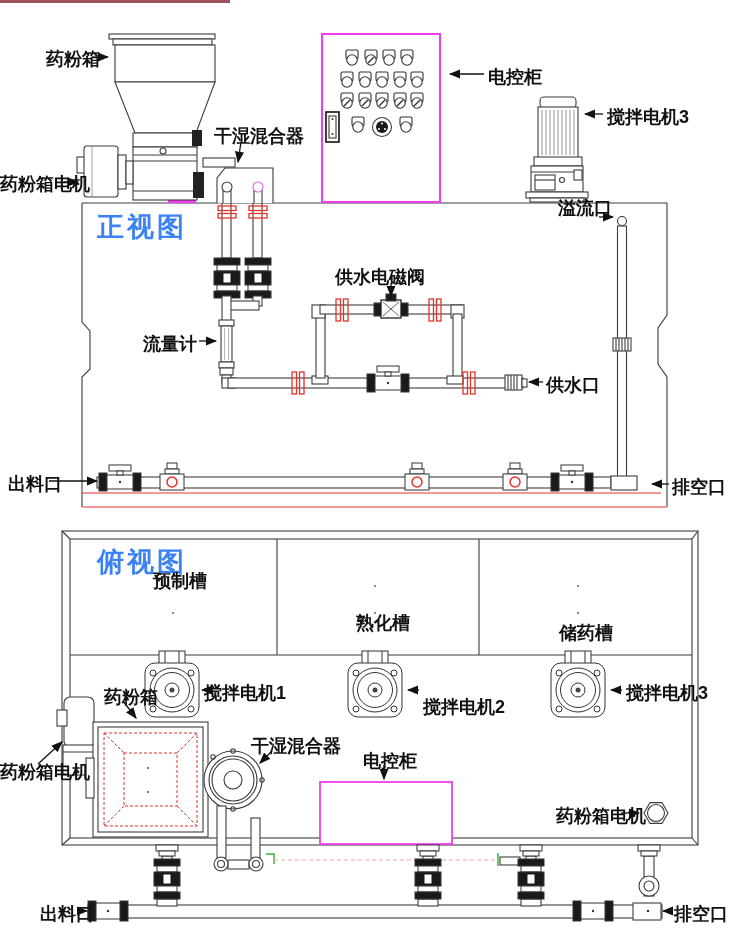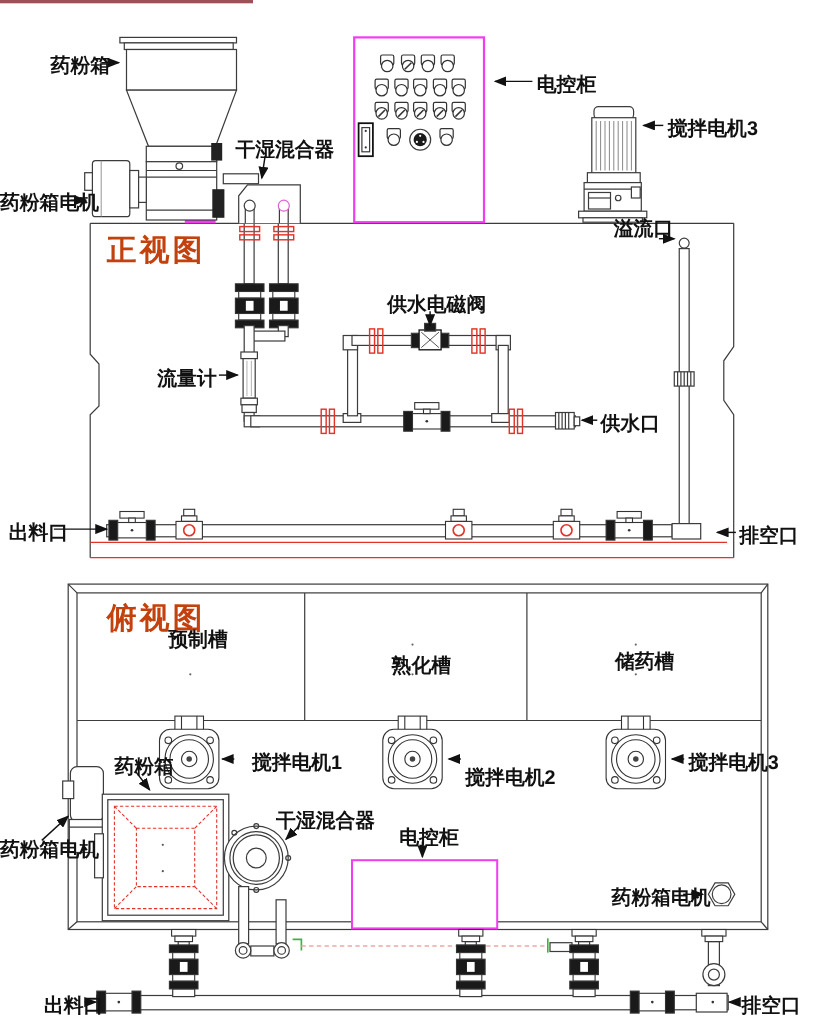--- a/index.html
+++ b/index.html
@@ -1,20 +1,20 @@
 <!DOCTYPE html>
 <html><head>
 <meta charset="utf-8">
 <style>
   html,body{margin:0;padding:0;background:#fff;}
   #stage{position:relative;width:744px;height:933px;background:#fff;overflow:hidden;
          font-family:"Liberation Sans","DejaVu Sans",sans-serif;}
   #linework{position:absolute;left:0;top:0;}
   .lbl{position:absolute;font-weight:bold;font-size:18px;line-height:1;color:#111;white-space:nowrap;}
-  .vtitle{position:absolute;font-weight:bold;font-size:27px;line-height:1;color:#c2410c;letter-spacing:3px;white-space:nowrap;}
+  .vtitle{position:absolute;font-weight:bold;font-size:27px;line-height:1;color:#3b82f6;letter-spacing:3px;white-space:nowrap;}
   #topbar{position:absolute;left:0;top:0;width:230px;height:3px;background:#9c5156;}
 </style>
 </head>
 <body>
 
 <div id="stage">
   <div id="topbar"></div>
 
   <svg id="linework" width="744" height="933" viewBox="0 0 744 933">
     <defs>
@@ -389,31 +389,31 @@
     </g>
   </svg>
 
   <div class="vtitle" style="left:97px;top:214px">正视图</div>
   <div class="lbl" style="left:46px;top:50px">药粉箱</div>
   <div class="lbl" style="left:0px;top:175px">药粉箱电机</div>
   <div class="lbl" style="left:214px;top:127px">干湿混合器</div>
   <div class="lbl" style="left:488px;top:68px">电控柜</div>
   <div class="lbl" style="left:607px;top:108px">搅拌电机3</div>
   <div class="lbl" style="left:558px;top:199px">溢流口</div>
-  <div class="lbl" style="left:352px;top:268px">供水电磁阀</div>
+  <div class="lbl" style="left:335px;top:268px">供水电磁阀</div>
   <div class="lbl" style="left:143px;top:335px">流量计</div>
   <div class="lbl" style="left:546px;top:376px">供水口</div>
   <div class="lbl" style="left:8px;top:475px">出料口</div>
   <div class="lbl" style="left:672px;top:478px">排空口</div>
 
   <div class="vtitle" style="left:97px;top:549px">俯视图</div>
   <div class="lbl" style="left:153px;top:572px">预制槽</div>
-  <div class="lbl" style="left:356px;top:596px">熟化槽</div>
-  <div class="lbl" style="left:559px;top:592px">储药槽</div>
-  <div class="lbl" style="left:229px;top:684px">搅拌电机1</div>
+  <div class="lbl" style="left:356px;top:614px">熟化槽</div>
+  <div class="lbl" style="left:559px;top:624px">储药槽</div>
+  <div class="lbl" style="left:204px;top:684px">搅拌电机1</div>
   <div class="lbl" style="left:423px;top:698px">搅拌电机2</div>
   <div class="lbl" style="left:626px;top:684px">搅拌电机3</div>
   <div class="lbl" style="left:104px;top:688px">药粉箱</div>
   <div class="lbl" style="left:251px;top:737px">干湿混合器</div>
   <div class="lbl" style="left:363px;top:752px">电控柜</div>
   <div class="lbl" style="left:0px;top:763px">药粉箱电机</div>
   <div class="lbl" style="left:556px;top:807px">药粉箱电机</div>
   <div class="lbl" style="left:40px;top:905px">出料口</div>
   <div class="lbl" style="left:674px;top:905px">排空口</div>
 </div>

